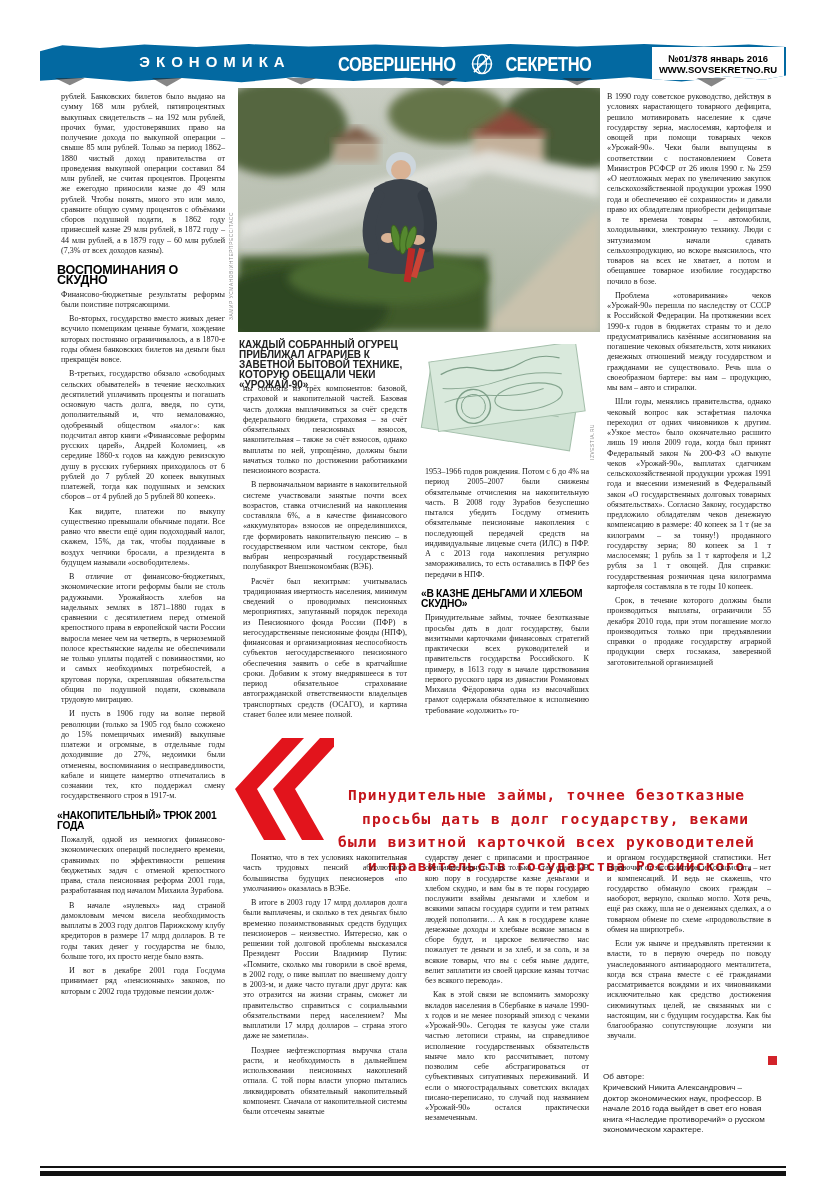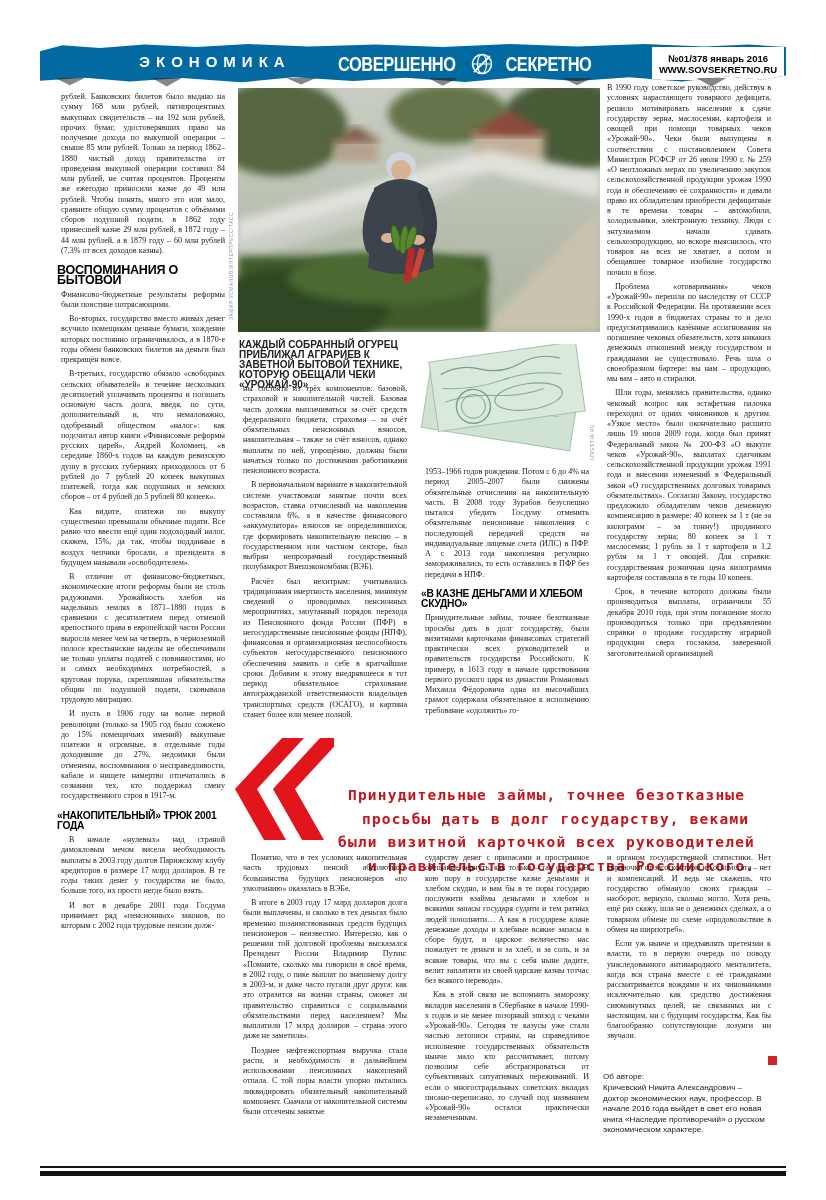--- a/index.html
+++ b/index.html
@@ -69,28 +69,29 @@
     <div class="info-box">
       <div class="l1">№01/378  январь 2016</div>
       <div class="l2">WWW.SOVSEKRETNO.RU</div>
     </div>
     <div class="page-num">17</div>
   </div>
   <div id="band-shred"></div>
 
   <div class="colseg" style="left:57px;top:88px;height:1074px;">
     <p class="noind">рублей. Банковских билетов было выдано на сумму 168 млн рублей, пятипроцентных выкупных свидетельств – на 192 млн рублей, прочих бумаг, удостоверявших право на получение дохода по выкупной операции – свыше 85 млн рублей. Только за период 1862–1880 чистый доход правительства от проведения выкупной операции составил 84 млн рублей, не считая процентов. Проценты же ежегодно приносили казне до 49 млн рублей. Чтобы понять, много это или мало, сравните общую сумму процентов с объёмами сборов подушной подати, в 1862 году принесшей казне 29 млн рублей, в 1872 году – 44 млн рублей, а в 1879 году – 60 млн рублей (7,3% от всех доходов казны).</p>
-    <h3 class="sub">ВОСПОМИНАНИЯ О БЫТОВОЙ</h3>
+    <h3 class="sub">ВОСПОМИНАНИЯ О СКУДНО</h3>
     <p class="noind">Финансово-бюджетные результаты реформы были поистине потрясающими.</p>
     <p>Во-вторых, государство вместо живых денег всучило помещикам ценные бумаги, хождение которых постоянно ограничивалось, а в 1870-е годы обмен банковских билетов на деньги был прекращён вовсе.</p>
     <p>В-третьих, государство обязало «свободных сельских обывателей» в течение нескольких десятилетий уплачивать проценты и погашать основную часть долга, введя, по сути, дополнительный и, что немаловажно, одобренный обществом «налог»: как подсчитал автор книги «Финансовые реформы русских царей», Андрей Коломиец, «в середине 1860-х годов на каждую ревизскую душу в русских губерниях приходилось от 6 рублей до 7 рублей 20 копеек выкупных платежей, тогда как подушных и земских сборов – от 4 рублей до 5 рублей 80 копеек».</p>
     <p>Как видите, платежи по выкупу существенно превышали обычные подати. Все равно что ввести ещё один подоходный налог, скажем, 15%, да так, чтобы подданные в воздух чепчики бросали, а президента в будущем называли «освободителем».</p>
     <p>В отличие от финансово-бюджетных, экономические итоги реформы были не столь радужными. Урожайность хлебов на надельных землях в 1871–1880 годах в сравнении с десятилетием перед отменой крепостного права в европейской части России выросла менее чем на четверть, в черноземной полосе крестьянские наделы не обеспечивали не только уплаты податей с повинностями, но и самых необходимых потребностей, а круговая порука, скреплявшая обязательства общин по подушной подати, сковывала трудовую миграцию.</p>
     <p>И пусть в 1906 году на волне первой революции (только за 1905 год было сожжено до 15% помещичьих имений) выкупные платежи и огромные, в отдельные годы доходившие до 27%, недоимки были отменены, воспоминания о несправедливости, кабале и нищете намертво отпечатались в сознании тех, кто поддержал смену государственного строя в 1917-м.</p>
     <h3 class="sub narrow">«НАКОПИТЕЛЬНЫЙ» ТРЮК 2001 ГОДА</h3>
+    <p class="noind">Пожалуй, одной из немногих финансово-экономических операций последнего времени, сравнимых по эффективности решения бюджетных задач с отменой крепостного права, стала пенсионная реформа 2001 года, разработанная под началом Михаила Зурабова.</p>
     <p>В начале «нулевых» над страной дамокловым мечом висела необходимость выплаты в 2003 году долгов Парижскому клубу кредиторов в размере 17 млрд долларов. В те годы таких денег у государства не было, больше того, их просто негде было взять.</p>
     <p>И вот в декабре 2001 года Госдума принимает ряд «пенсионных» законов, по которым с 2002 года трудовые пенсии долж-</p>
   </div>
 
   <div id="photo">
     <svg width="362" height="244" viewBox="0 0 362 244">
       <defs>
         <linearGradient id="sky" x1="0" y1="0" x2="0" y2="1">
           <stop offset="0" stop-color="#c9cdc3"></stop>
             <stop offset="1" stop-color="#aab3a0"></stop>
@@ -159,21 +160,21 @@
     <p>В первоначальном варианте в накопительной системе участвовали занятые почти всех возрастов, ставка отчислений на накопления составляла 6%, а в качестве финансового «аккумулятора» взносов не определившихся, где формировать накопительную пенсию – в государственном или частном секторе, был выбран непрозрачный государственный полубанкрот Внешэкономбанк (ВЭБ).</p>
     <p>Расчёт был нехитрым: учитывалась традиционная инертность населения, минимум сведений о проводимых пенсионных мероприятиях, запутанный порядок перехода из Пенсионного фонда России (ПФР) в негосударственные пенсионные фонды (НПФ), финансовая и организационная неспособность субъектов негосударственного пенсионного обеспечения заявить о себе в кратчайшие сроки. Добавим к этому внедрявшееся в тот период обязательное страхование автогражданской ответственности владельцев транспортных средств (ОСАГО), и картина станет более или менее полной.</p>
   </div>
 
   <div class="colseg" style="left:421px;top:463px;height:275px;">
     <p class="noind">1953–1966 годов рождения. Потом с 6 до 4% на период 2005–2007 были снижены обязательные отчисления на накопительную часть. В 2008 году Зурабов безуспешно пытался убедить Госдуму отменить обязательные пенсионные накопления с последующей передачей средств на индивидуальные лицевые счета (ИЛС) в ПФР. А с 2013 года накопления регулярно замораживались, то есть оставались в ПФР без передачи в НПФ.</p>
     <h3 class="sub narrow">«В КАЗНЕ ДЕНЬГАМИ И ХЛЕБОМ СКУДНО»</h3>
     <p class="noind">Принудительные займы, точнее безотказные просьбы дать в долг государству, были визитными карточками финансовых стратегий практически всех руководителей и правительств государства Российского. К примеру, в 1613 году в начале царствования первого русского царя из династии Романовых Михаила Фёдоровича одна из высочайших грамот содержала обязательное к исполнению требование «одолжить» го-</p>
   </div>
 
-  <div class="colseg" style="left:603px;top:79px;height:652px;">
+  <div class="colseg" style="left:603px;top:88px;height:652px;">
     <p class="noind">В 1990 году советское руководство, действуя в условиях нарастающего товарного дефицита, решило мотивировать население к сдаче государству зерна, маслосемян, картофеля и овощей при помощи товарных чеков «Урожай-90». Чеки были выпущены в соответствии с постановлением Совета Министров РСФСР от 26 июля 1990 г. № 259 «О неотложных мерах по увеличению закупок сельскохозяйственной продукции урожая 1990 года и обеспечению её сохранности» и давали право их обладателям приобрести дефицитные в те времена товары – автомобили, холодильники, электронную технику. Люди с энтузиазмом начали сдавать сельхозпродукцию, но вскоре выяснилось, что товаров на всех не хватает, а потом и обещавшее товарное изобилие государство почило в бозе.</p>
     <p>Проблема «отоваривания» чеков «Урожай-90» перешла по наследству от СССР к Российской Федерации. На протяжении всех 1990-х годов в бюджетах страны то и дело предусматривались казённые ассигнования на погашение чековых обязательств, хотя никаких денежных отношений между государством и гражданами не существовало. Речь шла о своеобразном бартере: вы нам – продукцию, мы вам – авто и стиралки.</p>
     <p>Шли годы, менялись правительства, однако чековый вопрос как эстафетная палочка переходил от одних чиновников к другим. «Узкое место» было окончательно расшито лишь 19 июля 2009 года, когда был принят Федеральный закон № 200-ФЗ «О выкупе чеков «Урожай-90», выплатах сдатчикам сельскохозяйственной продукции урожая 1991 года и внесении изменений в Федеральный закон «О государственных долговых товарных обязательствах». Согласно Закону, государство предложило обладателям чеков денежную компенсацию в размере: 40 копеек за 1 т (не за килограмм – за тонну!) проданного государству зерна; 80 копеек за 1 т маслосемян; 1 рубль за 1 т картофеля и 1,2 рубля за 1 т овощей. Для справки: государственная розничная цена килограмма картофеля составляла в те годы 10 копеек.</p>
     <p>Срок, в течение которого должны были производиться выплаты, ограничили 55 декабря 2010 года, при этом погашение могло производиться только при предъявлении справки о продаже государству аграрной продукции сверх госзаказа, заверенной заготовительной организацией</p>
   </div>
 
   <div id="quote-mark">
     <svg width="104" height="102" viewBox="0 0 104 102">
       <g fill="#e2141c" transform="skewX(-10) translate(12 0)">
         <polygon points="40,0 2,51 40,102 62,102 24,51 62,0"></polygon>

